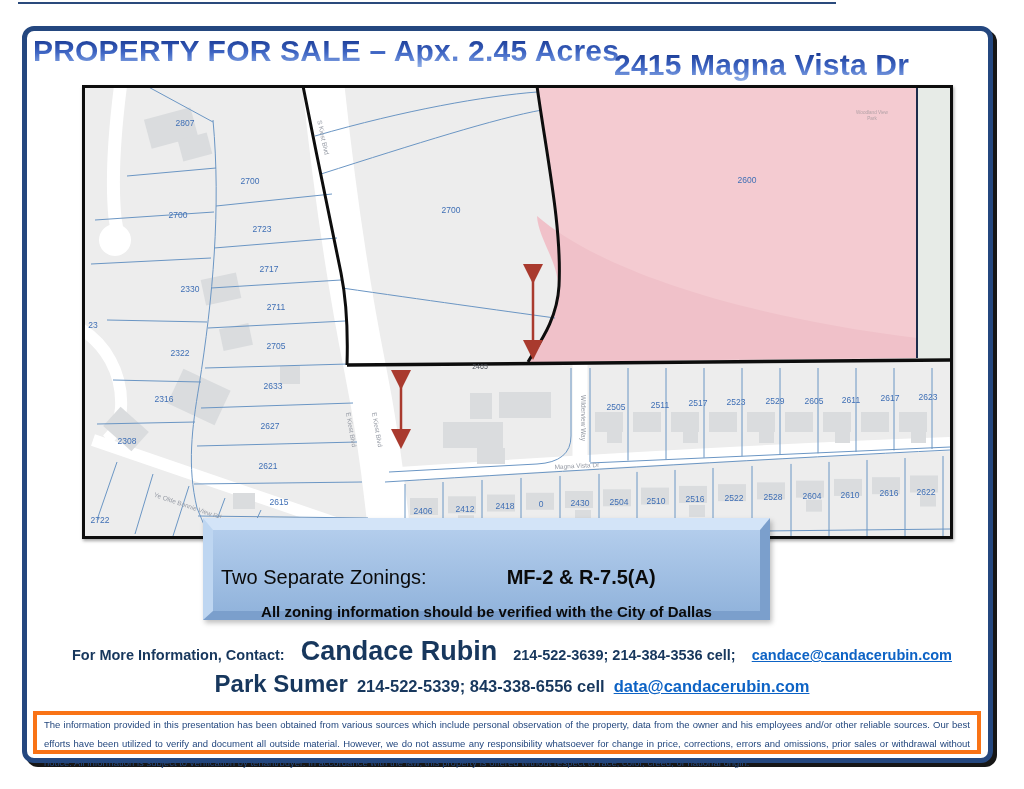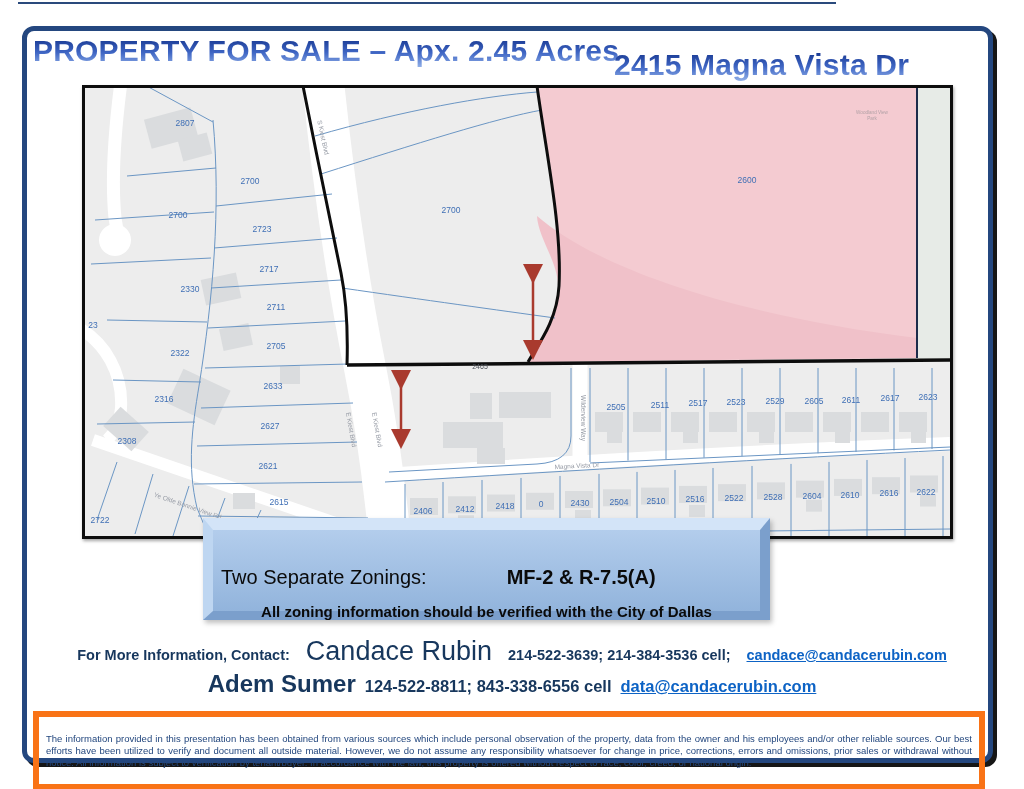--- a/index.html
+++ b/index.html
@@ -37,30 +37,30 @@
   .banner-line1{display:flex;align-items:baseline;margin:14px 0 0 8px;color:#0a0a0a;}
   .banner-label{font-size:20px;font-weight:normal;}
   .banner-value{font-size:20px;font-weight:bold;margin-left:80px;margin-top:22px;}
   .banner-line2{margin-top:14px;text-align:center;font-size:15px;font-weight:bold;color:#0a0a0a;}
 
   .contact1{position:absolute;left:0;top:636px;width:1024px;display:flex;
             justify-content:center;align-items:baseline;gap:16px;color:#17375d;white-space:nowrap;}
   .contact2{position:absolute;left:0;top:670px;width:1024px;display:flex;
             justify-content:center;align-items:baseline;gap:9px;color:#17375d;white-space:nowrap;}
   .c-prefix{font-size:14.5px;font-weight:bold;}
-  .c-name1{font-size:27px;font-weight:normal;}
+  .c-name1{font-size:27px;font-weight:bold;}
   .c-phones1{font-size:14.5px;font-weight:bold;}
   .c-name2{font-size:24px;font-weight:bold;}
   .c-phones2{font-size:16.5px;font-weight:bold;}
   .c-email{color:#0d63c5;font-weight:bold;text-decoration:underline;}
   .c-email.s1{font-size:14.5px;} .c-email.s2{font-size:16.5px;}
 
   .disclaimer{position:absolute;left:33px;top:711px;width:926px;height:35px;
-              border:6px solid #f97316;color:#23477e;font-size:9.5px;line-height:12px;
-              padding:16px 7px;text-align:justify;}
+              border:4px solid #f97316;color:#23477e;font-size:9.5px;line-height:19px;
+              padding:0 7px;text-align:justify;}
 </style>
 </head>
 <body>
 
 <div class="page">
 
   <div class="top-line"></div>
   <div class="sheet"></div>
 
   <div class="title">
@@ -288,20 +288,20 @@
   </div>
 
   <div class="contact1">
     <span class="c-prefix">For More Information, Contact:</span>
     <span class="c-name1">Candace Rubin</span>
     <span class="c-phones1">214-522-3639; 214-384-3536 cell;</span>
     <a class="c-email s1" href="#">candace@candacerubin.com</a>
   </div>
 
   <div class="contact2">
-    <span class="c-name2">Adem Sumer</span>
-    <span class="c-phones2">124-522-8811; 843-338-6556 cell</span>
+    <span class="c-name2">Park Sumer</span>
+    <span class="c-phones2">214-522-5339; 843-338-6556 cell</span>
     <a class="c-email s2" href="#">data@candacerubin.com</a>
   </div>
 
   <div class="disclaimer">The information provided in this presentation has been obtained from various sources which include personal observation of the property, data from the owner and his employees and/or other reliable sources.  Our best efforts have been utilized to verify and document all outside material.  However, we do not assume any responsibility whatsoever for change in price, corrections, errors and omissions, prior sales or withdrawal without notice.  All information is subject to verification by tenant/buyer. In accordance with the law, this property is offered without respect to race, color, creed, or national origin.</div>
 
 </div>
 
 </body></html>

